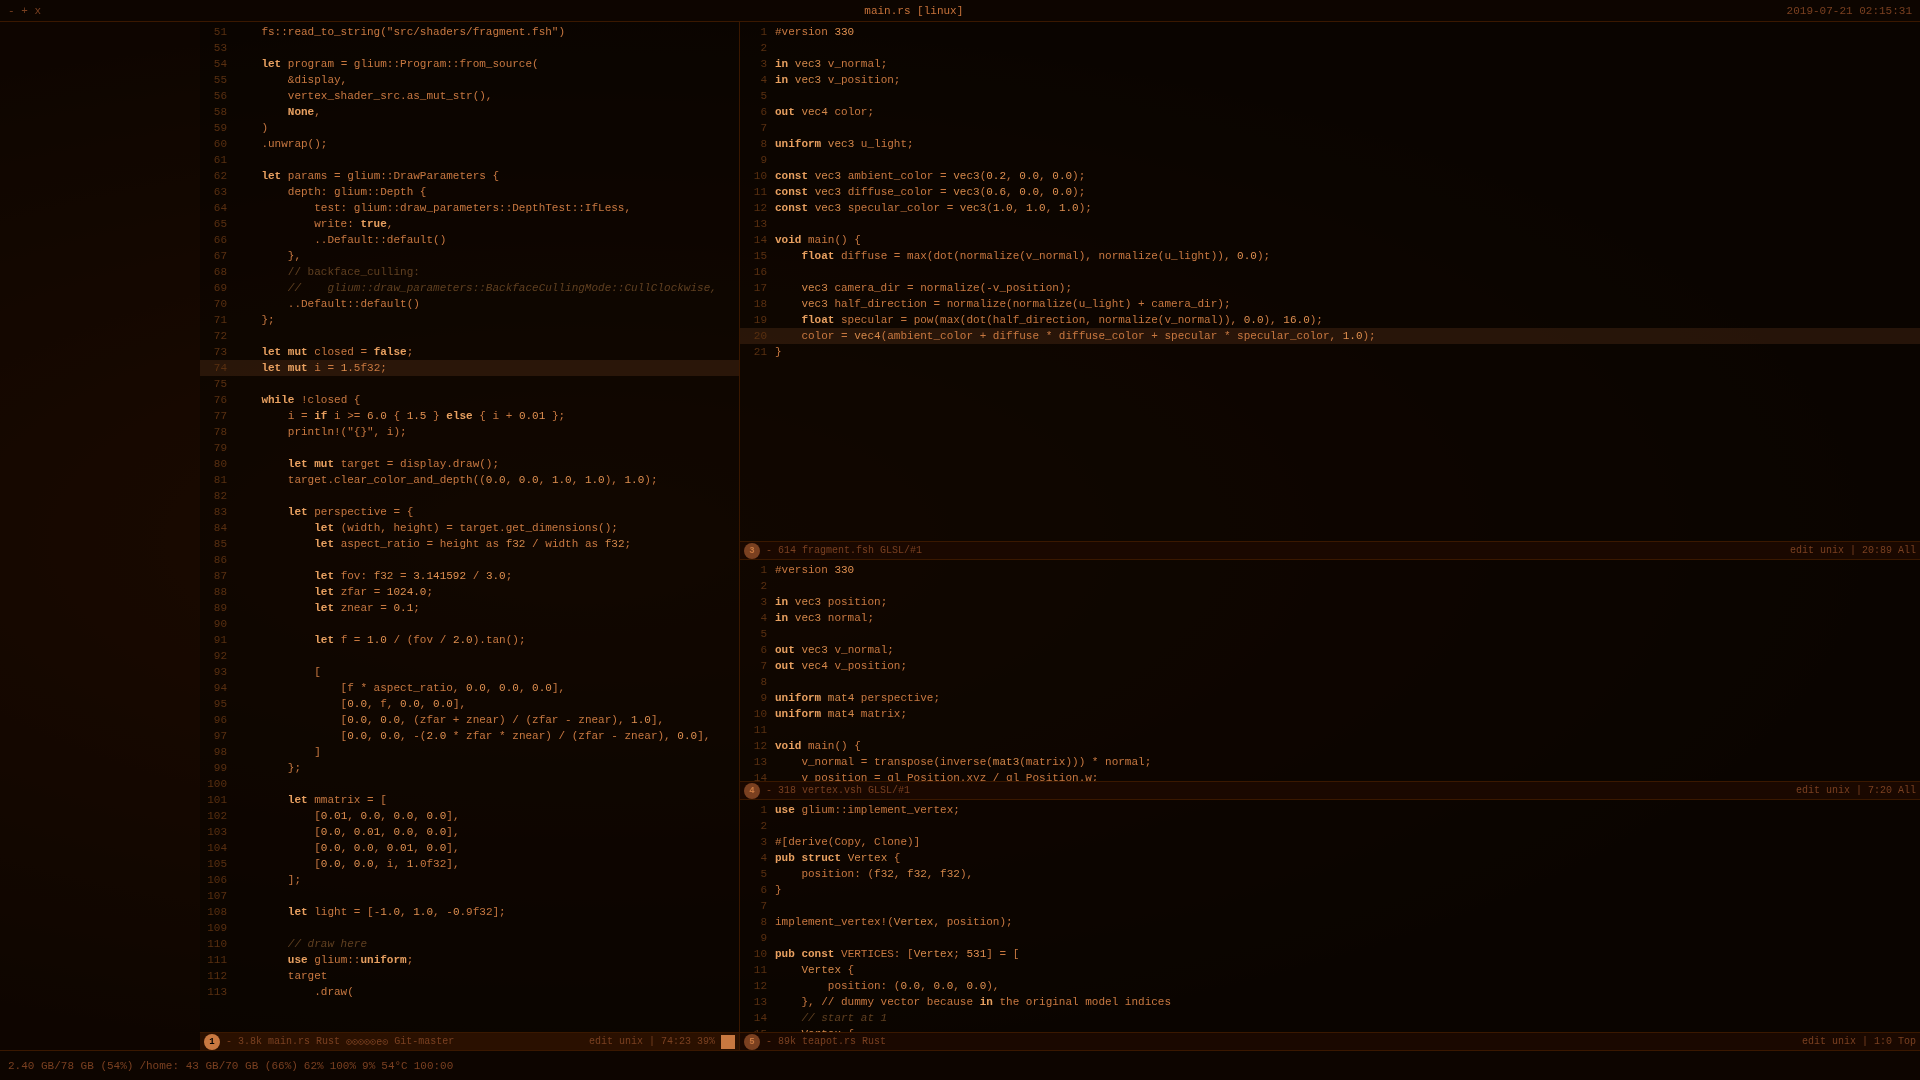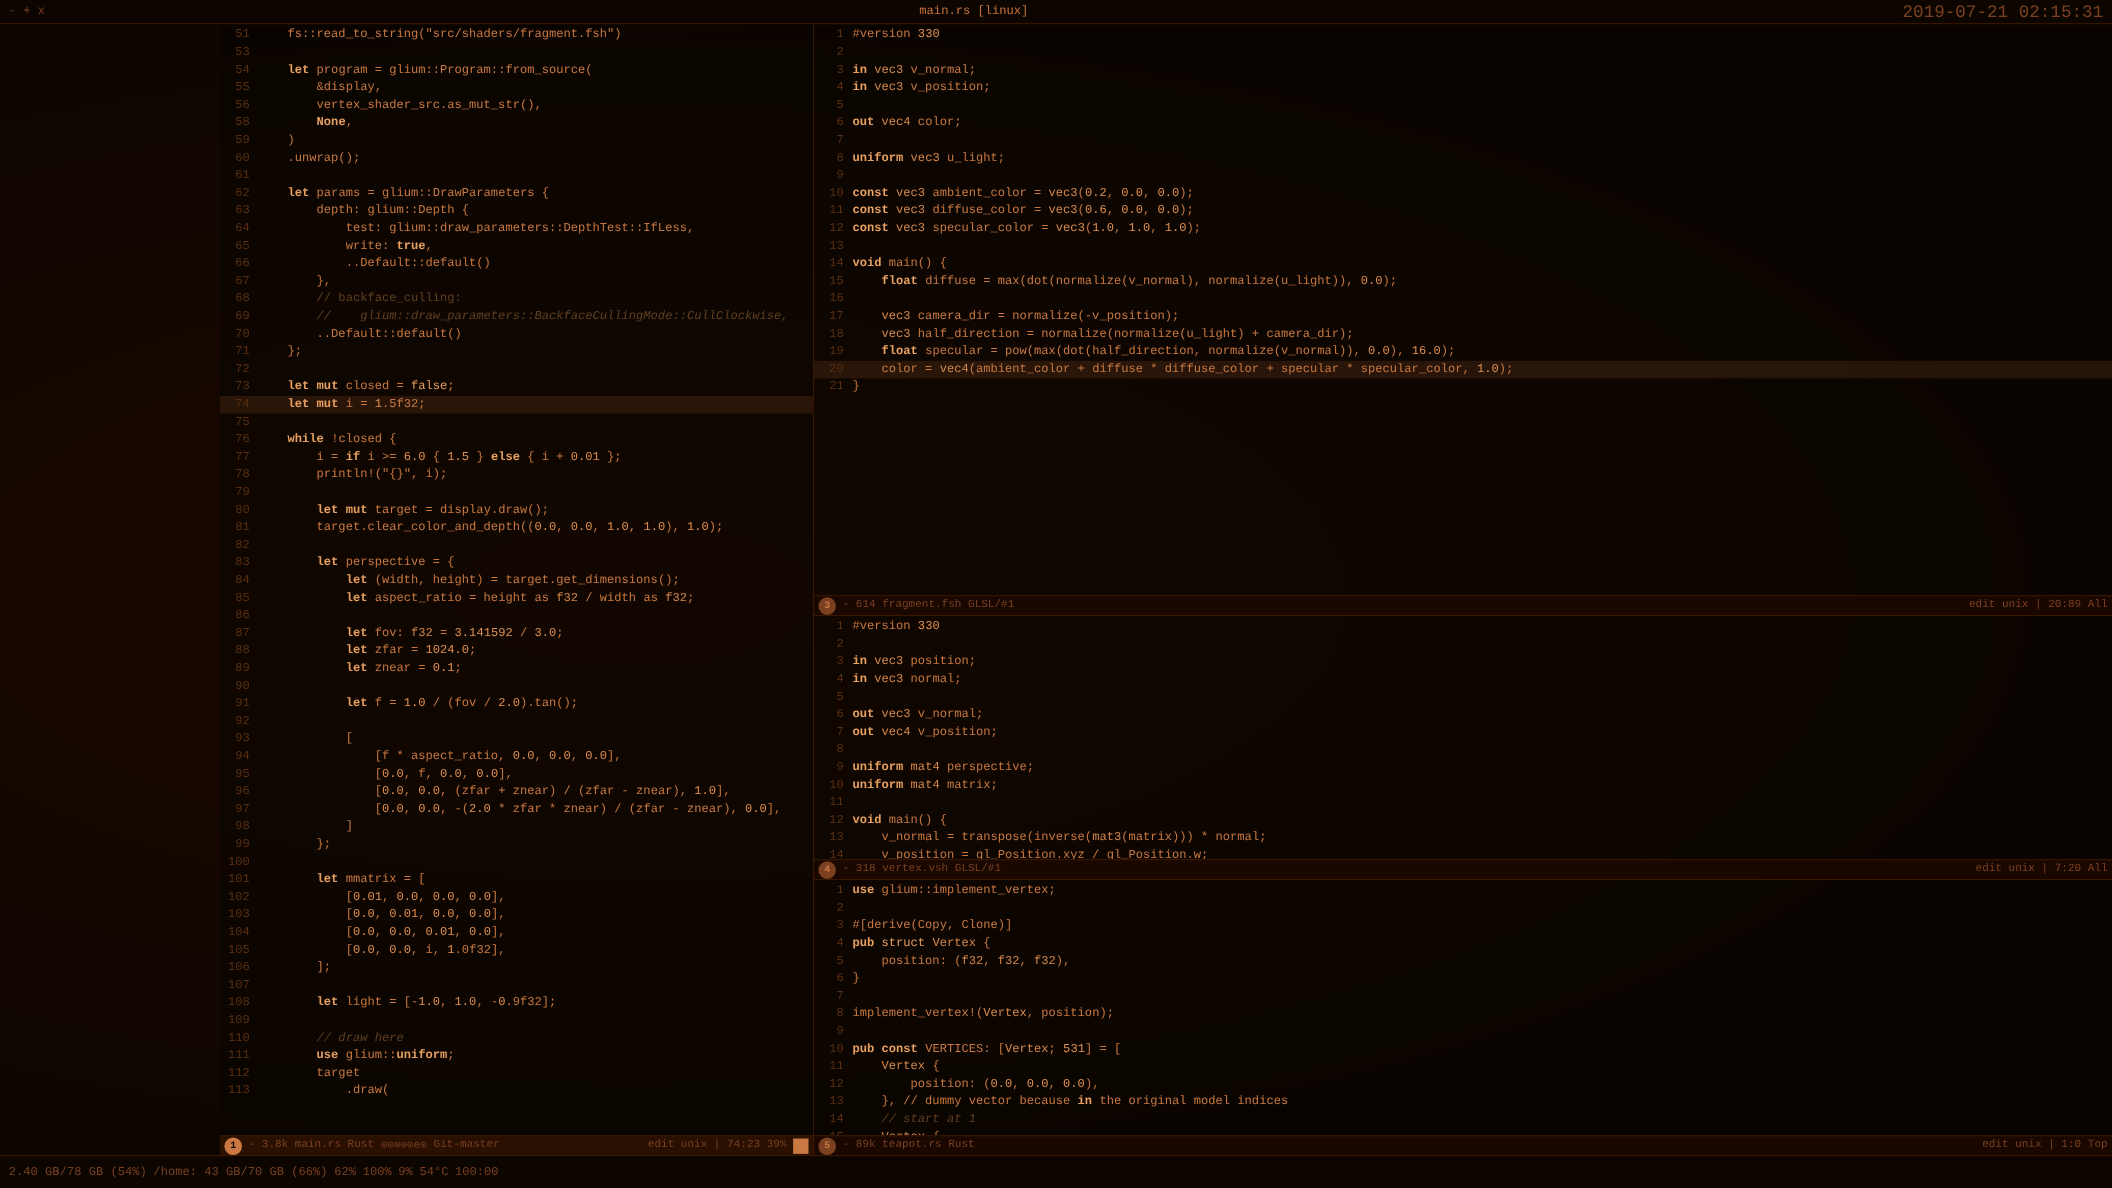--- a/index.html
+++ b/index.html
@@ -41,21 +41,21 @@
       align-items: center;
       color: #7a4020;
       font-size: 11px;
     }
     .titlebar-center {
       color: #c8733a;
       font-size: 11px;
     }
     .titlebar-right {
       color: #7a4020;
-      font-size: 16px;
+      font-size: 11px;
     }
 
     
     .editor-container {
       position: absolute;
       top: 22px;
       left: 200px;
       right: 0;
       bottom: 30px;
       display: flex;
@@ -287,21 +287,21 @@
         <div class="code-line">
       <span class="line-num">71</span>
       <span class="line-content">    };</span>
     </div>
         <div class="code-line">
       <span class="line-num">72</span>
       <span class="line-content"></span>
     </div>
         <div class="code-line">
       <span class="line-num">73</span>
-      <span class="line-content">    <span style="color:#e8a060;font-weight:bold">let</span> <span style="color:#e8a060;font-weight:bold">mut</span> closed = <span style="color:#e8a060;font-weight:normal">false</span>;</span>
+      <span class="line-content">    <span style="color:#e8a060;font-weight:bold">let</span> <span style="color:#e8a060;font-weight:bold">mut</span> closed = <span style="color:#e8a060;font-weight:bold">false</span>;</span>
     </div>
         <div class="code-line" style="background: rgba(200, 115, 58, 0.15);">
       <span class="line-num">74</span>
       <span class="line-content">    <span style="color:#e8a060;font-weight:bold">let</span> <span style="color:#e8a060;font-weight:bold">mut</span> i = <span style="color:#e09050">1</span>.5f32;</span>
     </div>
         <div class="code-line">
       <span class="line-num">75</span>
       <span class="line-content"></span>
     </div>
         <div class="code-line">
@@ -650,21 +650,21 @@
           <div class="code-line">
       <span class="line-num">2</span>
       <span class="line-content"></span>
     </div>
           <div class="code-line">
       <span class="line-num">3</span>
       <span class="line-content">#[derive(Copy, Clone)]</span>
     </div>
           <div class="code-line">
       <span class="line-num">4</span>
-      <span class="line-content"><span style="color:#e8a060;font-weight:bold">pub</span> <span style="color:#e8a060;font-weight:normal">struct</span> <span style="color:#d4884a">Vertex</span> {</span>
+      <span class="line-content"><span style="color:#e8a060;font-weight:bold">pub</span> <span style="color:#e8a060;font-weight:bold">struct</span> <span style="color:#d4884a">Vertex</span> {</span>
     </div>
           <div class="code-line">
       <span class="line-num">5</span>
       <span class="line-content">    position: (<span style="color:#d4884a">f32</span>, <span style="color:#d4884a">f32</span>, <span style="color:#d4884a">f32</span>),</span>
     </div>
           <div class="code-line">
       <span class="line-num">6</span>
       <span class="line-content">}</span>
     </div>
           <div class="code-line">

